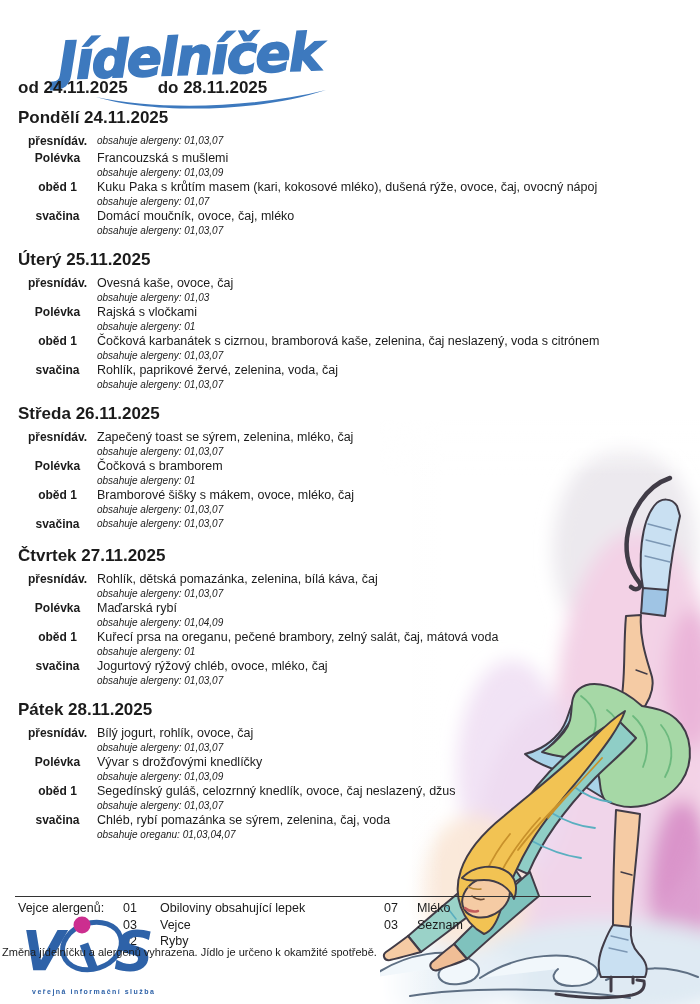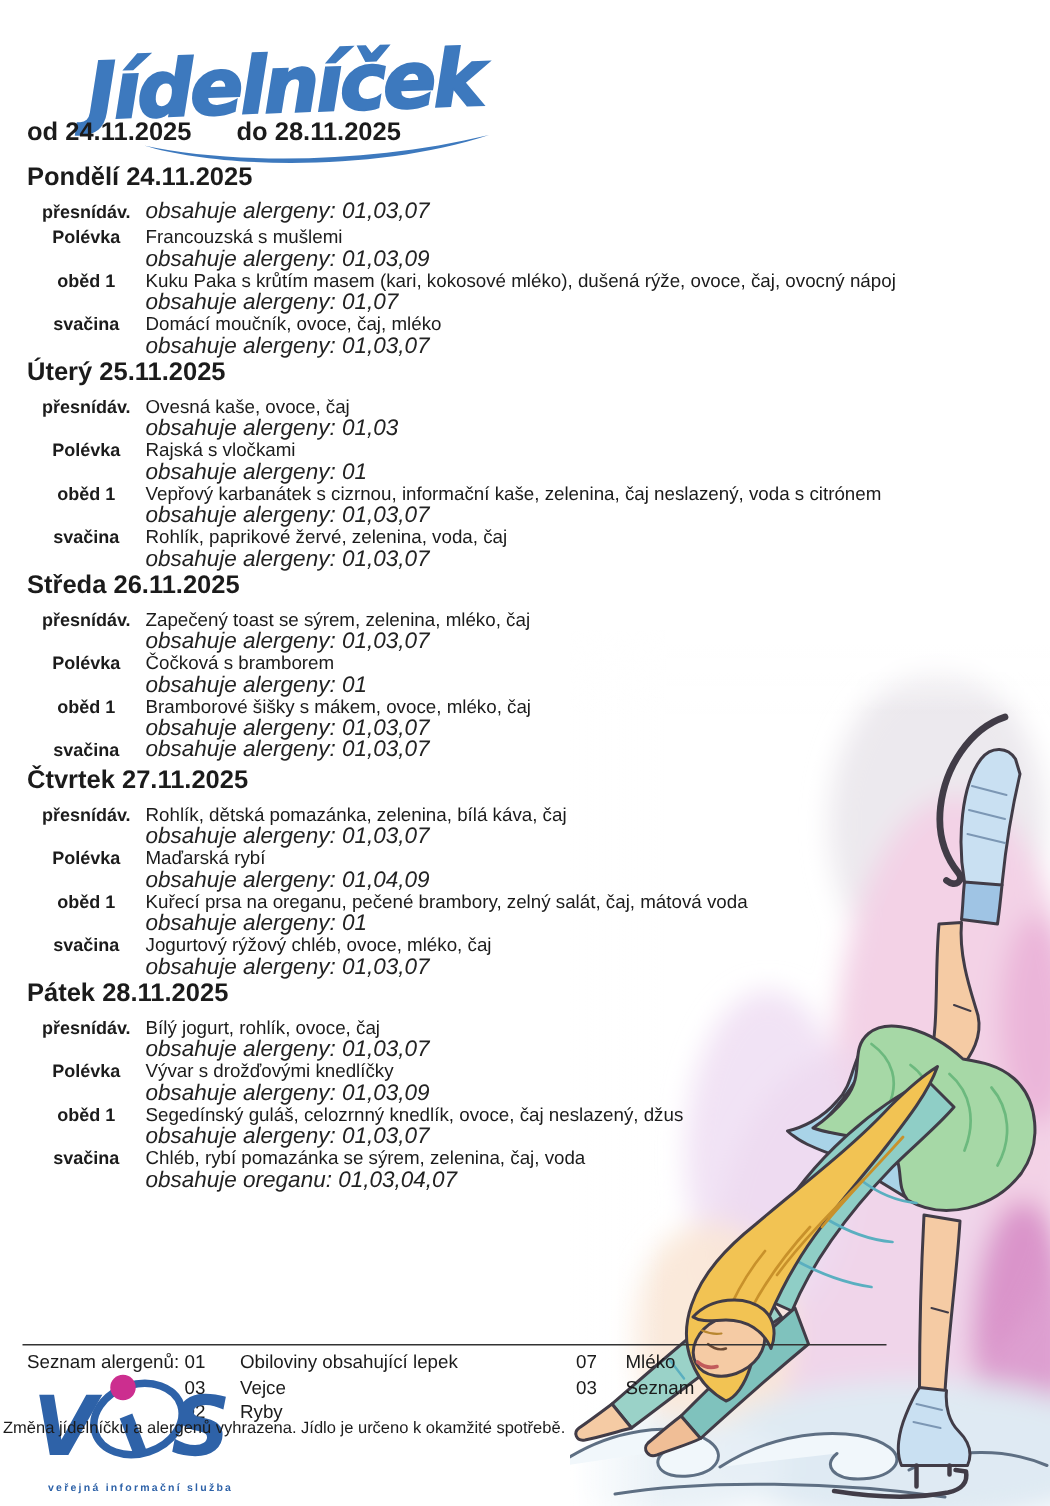--- a/index.html
+++ b/index.html
@@ -15,27 +15,27 @@
     font-family:"DejaVu Sans", sans-serif; font-style:italic; font-weight:bold;
     font-size:52px; letter-spacing:-2px; fill:#3d79be;
     stroke:#3d79be; stroke-width:1.6; paint-order:stroke;
   }
   .date-line { position:absolute; left:18px; top:78px; z-index:3;
     font-size:17px; font-weight:bold; white-space:nowrap; }
   .date-line .gap { display:inline-block; width:30px; }
   .swoosh { position:absolute; left:90px; top:86px; z-index:2; }
   
   .menu { position:absolute; left:18px; top:108px; width:660px; z-index:2; }
-  .day + .day { margin-top:2px; }
+  .day + .day { margin-top:14px; }
   .day-heading { font-size:17px; font-weight:bold; line-height:19px; margin:0 0 7px 0; }
   .menu-row { display:flex; margin-bottom:2px; }
   .meal-label { width:79px; flex-shrink:0; font-weight:bold; font-size:12px; line-height:15px;text-align:center; }
   .meal-text { flex:1; }
   .meal-item { font-size:12.5px; line-height:15px; }
-  .meal-allergens { font-size:15px; font-style:italic; line-height:11px; margin-top:1px; color:#222; }
+  .meal-allergens { font-size:10px; font-style:italic; line-height:11px; margin-top:1px; color:#222; }
   
   .footer-rule { position:absolute; left:15px; top:896px; width:576px; height:0;
     border-top:1.5px solid #333; z-index:2; }
   .legend { position:absolute; left:18px; top:900px; width:500px; z-index:2;
     display:grid; grid-template-columns:105px 37px 224px 33px auto;
     font-size:12.5px; line-height:16.5px; }
   .note { position:absolute; left:2px; top:946px; z-index:3; font-size:11px; white-space:nowrap; }
   .logo-svg { position:absolute; left:20px; top:908px; width:152px; height:95px; z-index:2; }
   .logo-svg text.big { font-family:"DejaVu Sans", sans-serif; font-style:italic;
     font-weight:bold; font-size:55px; fill:#2e62a8; }
@@ -182,21 +182,21 @@
       <div class="menu-row">
         <div class="meal-label">Polévka</div>
         <div class="meal-text">
             <div class="meal-item">Rajská s vločkami</div>
         <div class="meal-allergens">obsahuje alergeny: 01</div>
           </div>
       </div>
       <div class="menu-row">
         <div class="meal-label">oběd 1</div>
         <div class="meal-text">
-            <div class="meal-item">Vepřový karbanátek s cizrnou, informační kaše, zelenina, čaj neslazený, voda s citrónem</div>
+            <div class="meal-item">Čočková karbanátek s cizrnou, bramborová kaše, zelenina, čaj neslazený, voda s citrónem</div>
         <div class="meal-allergens">obsahuje alergeny: 01,03,07</div>
           </div>
       </div>
       <div class="menu-row">
         <div class="meal-label">svačina</div>
         <div class="meal-text">
             <div class="meal-item">Rohlík, paprikové žervé, zelenina, voda, čaj</div>
         <div class="meal-allergens">obsahuje alergeny: 01,03,07</div>
           </div>
       </div>
@@ -294,21 +294,21 @@
             <div class="meal-item">Chléb, rybí pomazánka se sýrem, zelenina, čaj, voda</div>
         <div class="meal-allergens">obsahuje oreganu: 01,03,04,07</div>
           </div>
       </div>
     </section>
   </div>
 
   <div class="footer-rule"></div>
 
   <div class="legend">
-    <div>Seznam alergenů:</div>
+    <div>Vejce alergenů:</div>
     <div>01</div>
     <div>Obiloviny obsahující lepek</div>
     <div>07</div>
     <div>Mléko</div>
     <div></div>
     <div>03</div>
     <div>Vejce</div>
     <div>03</div>
     <div>Seznam</div>
     <div></div>

